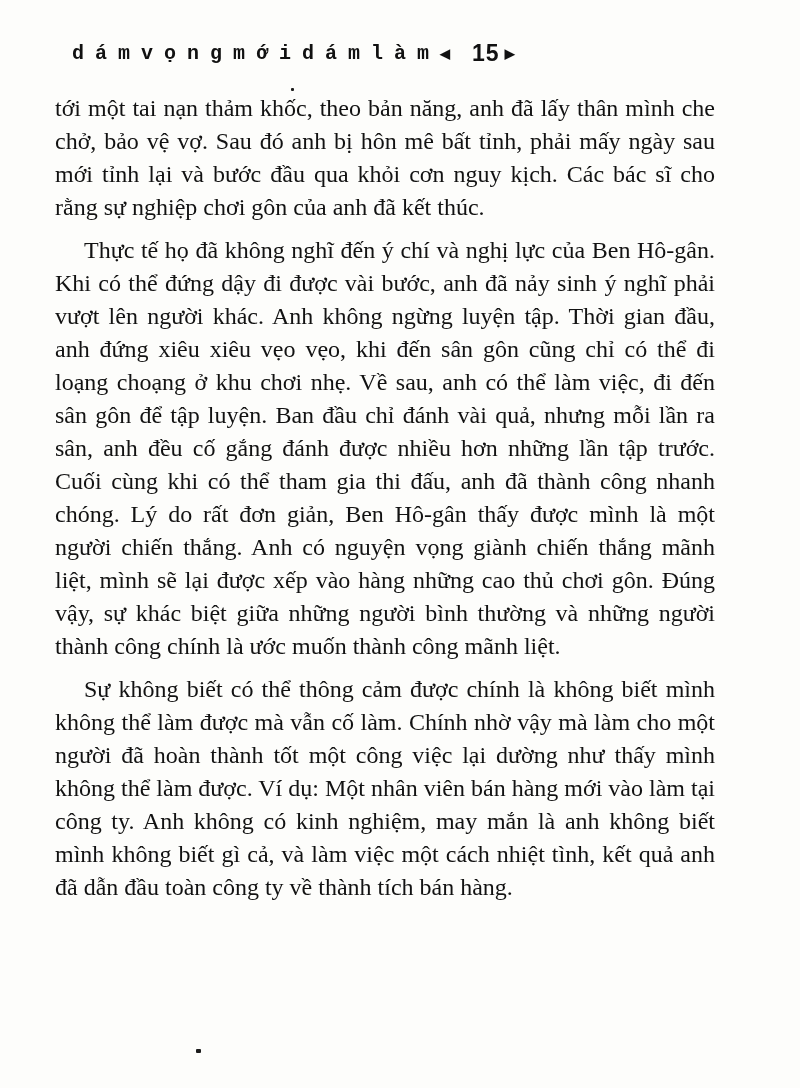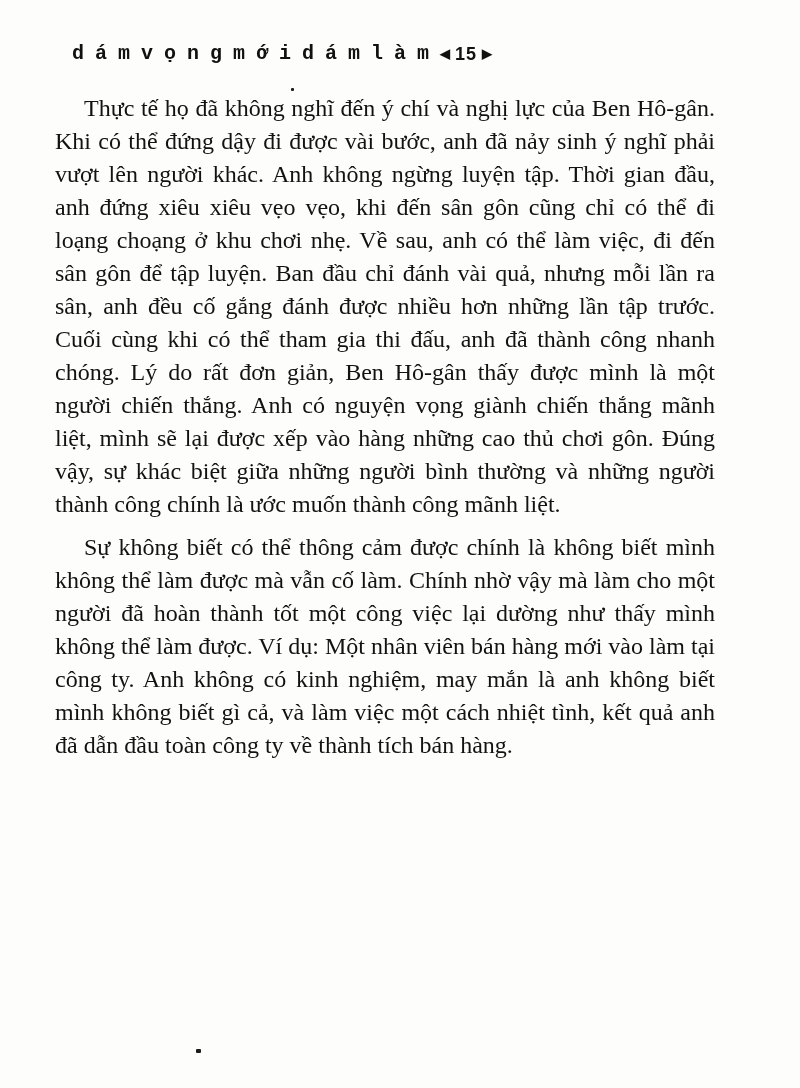--- a/index.html
+++ b/index.html
@@ -42,23 +42,24 @@
     font-family: "Liberation Sans", sans-serif;
     font-weight: 700;
     letter-spacing: 0;
   }
   .arrow {
     font-size: 13px;
     line-height: 1;
     letter-spacing: 0;
   }
   .page-num {
-    font-size: 18px;
+    font-size: 23px;
     line-height: 1;
     letter-spacing: 1px;
+    margin-left: 17px;
   }
   
   .body-text {
     position: absolute;
     left: 55px;
     width: 660px;
     top: 92px;
     font-size: 24px;
     line-height: 33px;
     text-align: justify;
@@ -91,20 +92,21 @@
     <span class="head-word">dám</span>
     <span class="head-word">làm</span>
     <span class="page-num-group">
       <span class="arrow">◀</span>
       <span class="page-num">15</span>
       <span class="arrow">▶</span>
     </span>
   </header>
 
   <main class="body-text">
+    <p class="para">tới một tai nạn thảm khốc, theo bản năng, anh đã lấy thân mình che chở, bảo vệ vợ. Sau đó anh bị hôn mê bất tỉnh, phải mấy ngày sau mới tỉnh lại và bước đầu qua khỏi cơn nguy kịch. Các bác sĩ cho rằng sự nghiệp chơi gôn của anh đã kết thúc.</p>
     <p class="para indent">Thực tế họ đã không nghĩ đến ý chí và nghị lực của Ben Hô-gân. Khi có thể đứng dậy đi được vài bước, anh đã nảy sinh ý nghĩ phải vượt lên người khác. Anh không ngừng luyện tập. Thời gian đầu, anh đứng xiêu xiêu vẹo vẹo, khi đến sân gôn cũng chỉ có thể đi loạng choạng ở khu chơi nhẹ. Về sau, anh có thể làm việc, đi đến sân gôn để tập luyện. Ban đầu chỉ đánh vài quả, nhưng mỗi lần ra sân, anh đều cố gắng đánh được nhiều hơn những lần tập trước. Cuối cùng khi có thể tham gia thi đấu, anh đã thành công nhanh chóng. Lý do rất đơn giản, Ben Hô-gân thấy được mình là một người chiến thắng. Anh có nguyện vọng giành chiến thắng mãnh liệt, mình sẽ lại được xếp vào hàng những cao thủ chơi gôn. Đúng vậy, sự khác biệt giữa những người bình thường và những người thành công chính là ước muốn thành công mãnh liệt.</p>
     <p class="para indent">Sự không biết có thể thông cảm được chính là không biết mình không thể làm được mà vẫn cố làm. Chính nhờ vậy mà làm cho một người đã hoàn thành tốt một công việc lại dường như thấy mình không thể làm được. Ví dụ: Một nhân viên bán hàng mới vào làm tại công ty. Anh không có kinh nghiệm, may mắn là anh không biết mình không biết gì cả, và làm việc một cách nhiệt tình, kết quả anh đã dẫn đầu toàn công ty về thành tích bán hàng.</p>
   </main>
 
   <span class="speck speck-1"></span>
   <span class="speck speck-2"></span>
 
 </div>
 
 </body></html>

